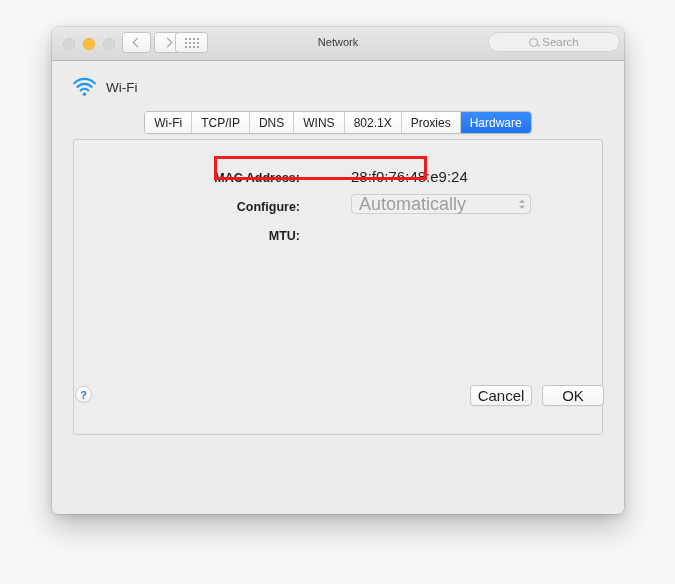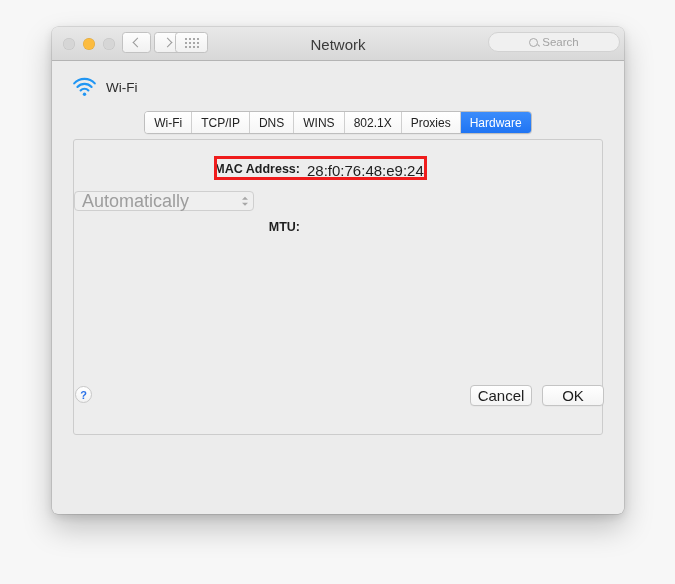--- a/index.html
+++ b/index.html
@@ -99,21 +99,21 @@
     grid-template-columns: repeat(4, 2px);
     grid-template-rows: repeat(3, 2px);
     gap: 2px;
   }
   .griddots i { background: #a8a8a8; display: block; width: 2px; height: 2px; }
 
   .wintitle {
     position: absolute;
     left: 0; right: 0; top: 9px;
     text-align: center;
-    font-size: 15px;
+    font-size: 11px;
     color: #3b3b3b;
   }
 
   .searchfield {
     position: absolute;
     right: 4px;
     top: 5px;
     width: 132px;
     height: 20px;
     border-radius: 10px;
@@ -207,23 +207,24 @@
   }
 
   .rows {
     position: absolute;
     left: 0;
     top: 22px;
     width: 100%;
   }
   .row {
     display: flex;
-    align-items: flex-start;
+    align-items: flex-end;
     height: 23px;
     margin-bottom: 6px;
+    gap: 44px;
   }
   .row .rlabel {
     width: 233px;
     text-align: right;
     font-size: 12.5px;
     color: #1e1e1e;
     padding-right: 7px;
     box-sizing: border-box;
     font-weight: bold;
   }
@@ -388,20 +389,21 @@
 
     <div class="contentbox">
       <div class="rows">
 
         <div class="row">
           <span class="rlabel">MAC Address:</span>
           <span class="rvalue">28:f0:76:48:e9:24</span>
         </div>
 
         <div class="row">
+          <span class="rlabel">Configure:</span>
           <div class="popup">
             <span class="ptext">Automatically</span>
             <span class="stepper">
               <i class="up"></i>
                 <i class="down"></i>
             </span>
           </div>
         </div>
 
         <div class="row">

